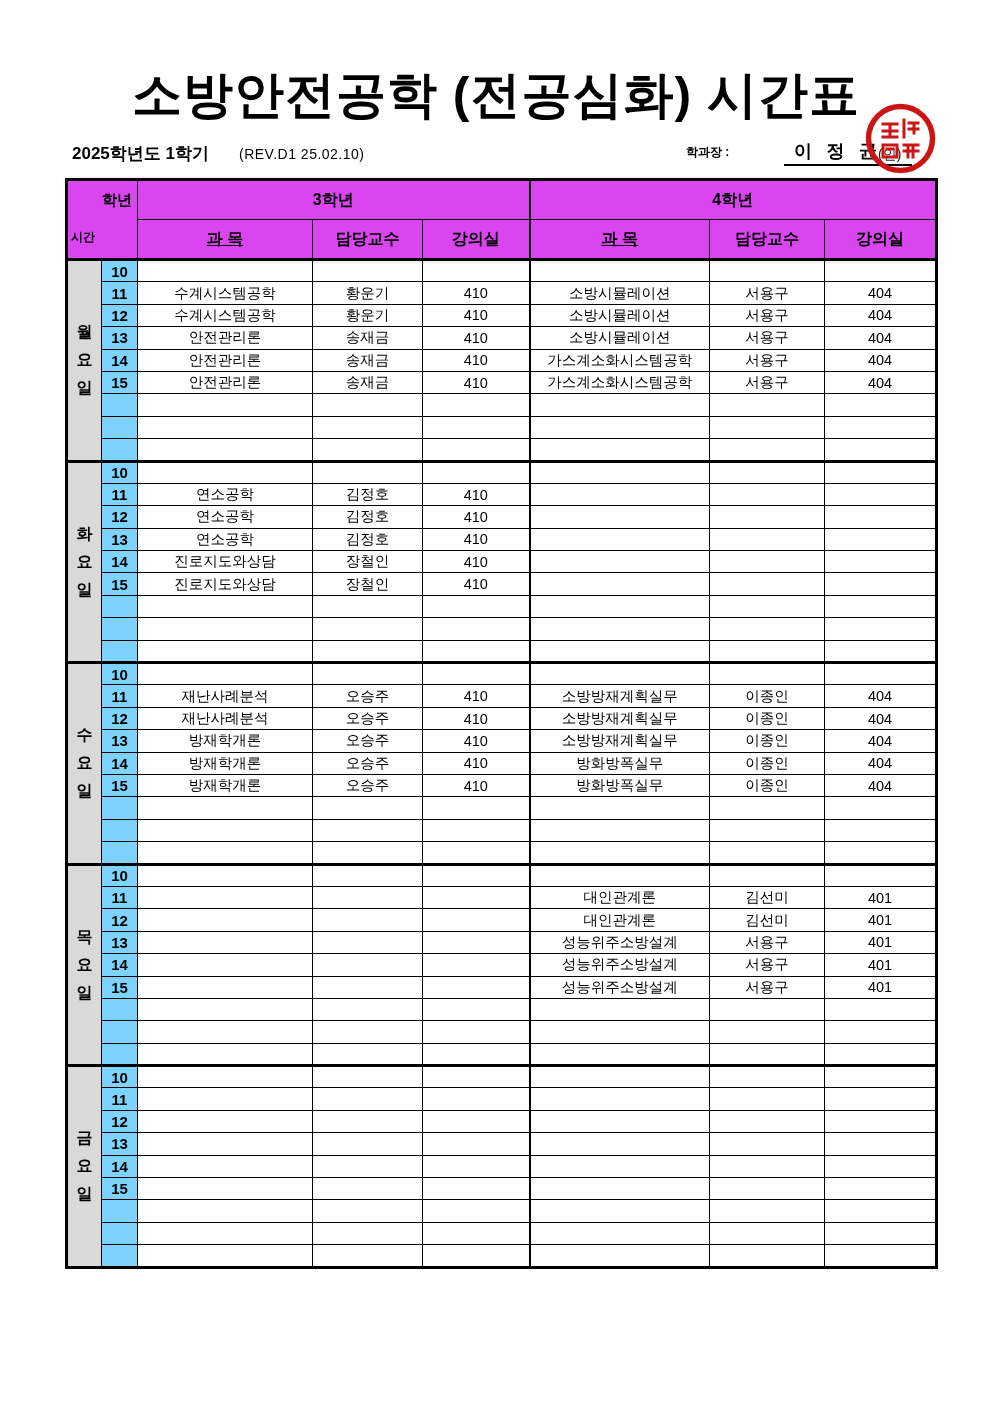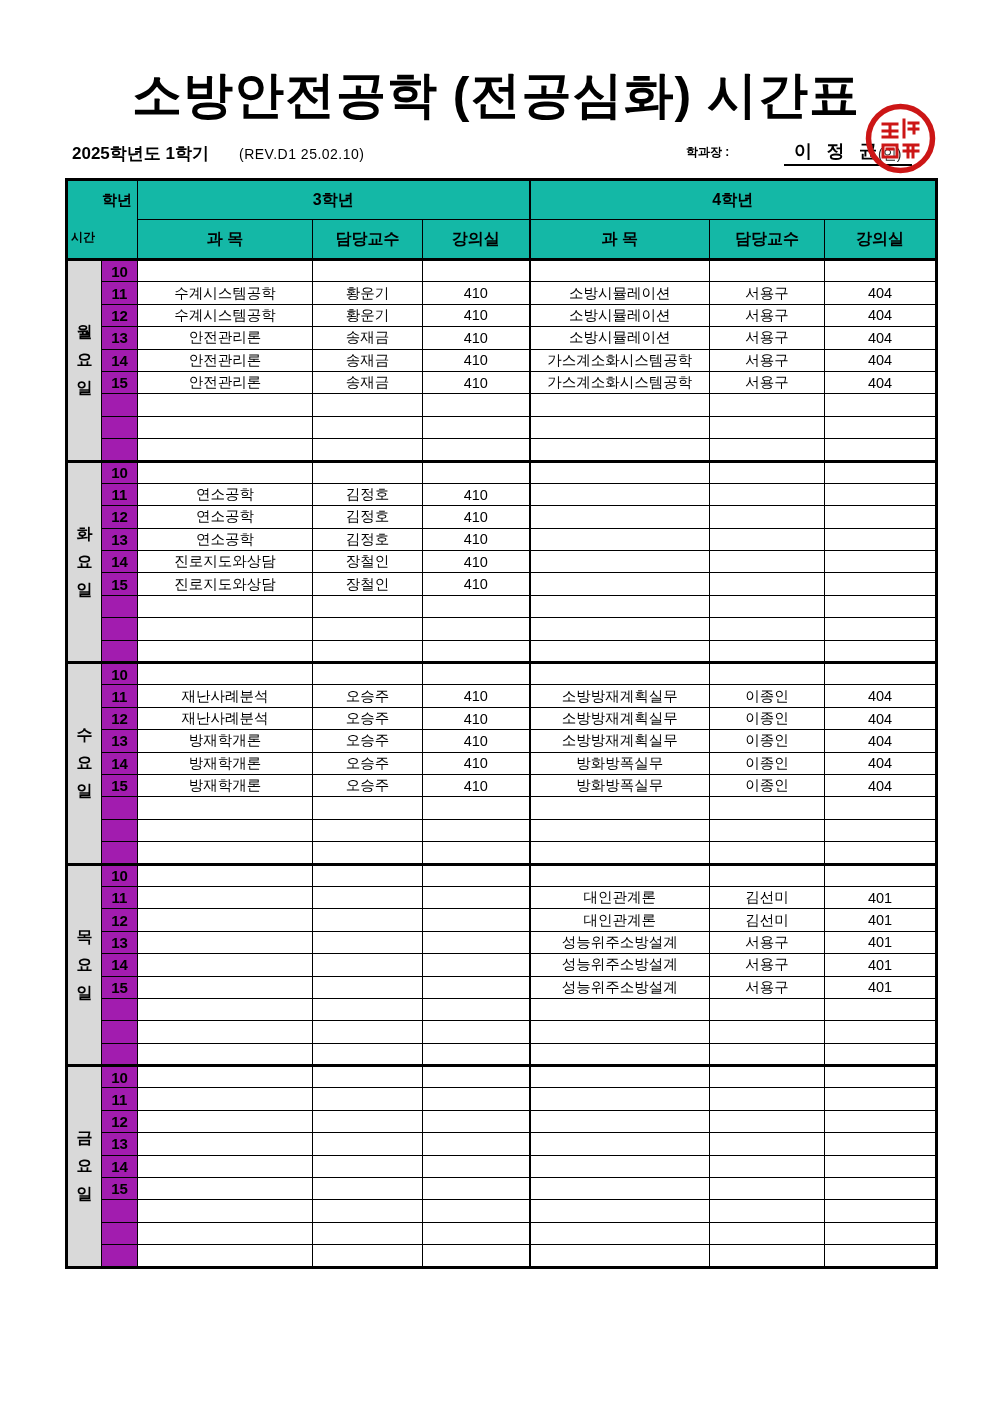--- a/index.html
+++ b/index.html
@@ -44,46 +44,46 @@
     width:870px;
     border-collapse:collapse; table-layout:fixed;
     border:3px solid #000;
   }
   .timetable th, .timetable td {
     border:1px solid #000;
     text-align:center; vertical-align:middle;
     overflow:hidden; white-space:nowrap;
   }
   .timetable thead th {
-    background:#14b8a6;
+    background:#d946ef;
     font-size:16px; font-weight:700;
     height:40px;
   }
   .timetable thead tr.cols th { border-bottom:3px solid #000; }
-  .pre { white-space:pre; }
+  .pre { white-space:pre;text-decoration:underline; }
   .g4-first { border-left:2px solid #000 !important; }
 
   th.corner {
     position:relative;
     background-color:#d9d9d9;
     background-image:linear-gradient(to bottom right,
       transparent 49.2%, #3a3a3a 49.2%, #3a3a3a 50.8%, transparent 50.8%);
   }
   .corner-top   { position:absolute; top:10px;  right:5px; font-size:15px; font-weight:700; }
   .corner-bottom{ position:absolute; bottom:12px; left:3px; font-size:12px; font-weight:700; }
 
   .timetable tbody tr { height:22.4px; }
   .timetable tbody tr.block-start td { border-top:3px solid #000; }
   td.day-cell {
     background:#d9d9d9;
     font-size:16px; font-weight:700;
     white-space:pre; line-height:28px;
   }
   td.time-cell {
-    background:#a21caf;
+    background:#7dd3fc;
     font-size:15px; font-weight:700;
   }
   td.data-cell { font-size:14.5px; background:#fff; }
 </style>
 </head>
 <body>
 
 <div>
 
   <h1 class="page-title">소방안전공학 (전공심화) 시간표</h1>

